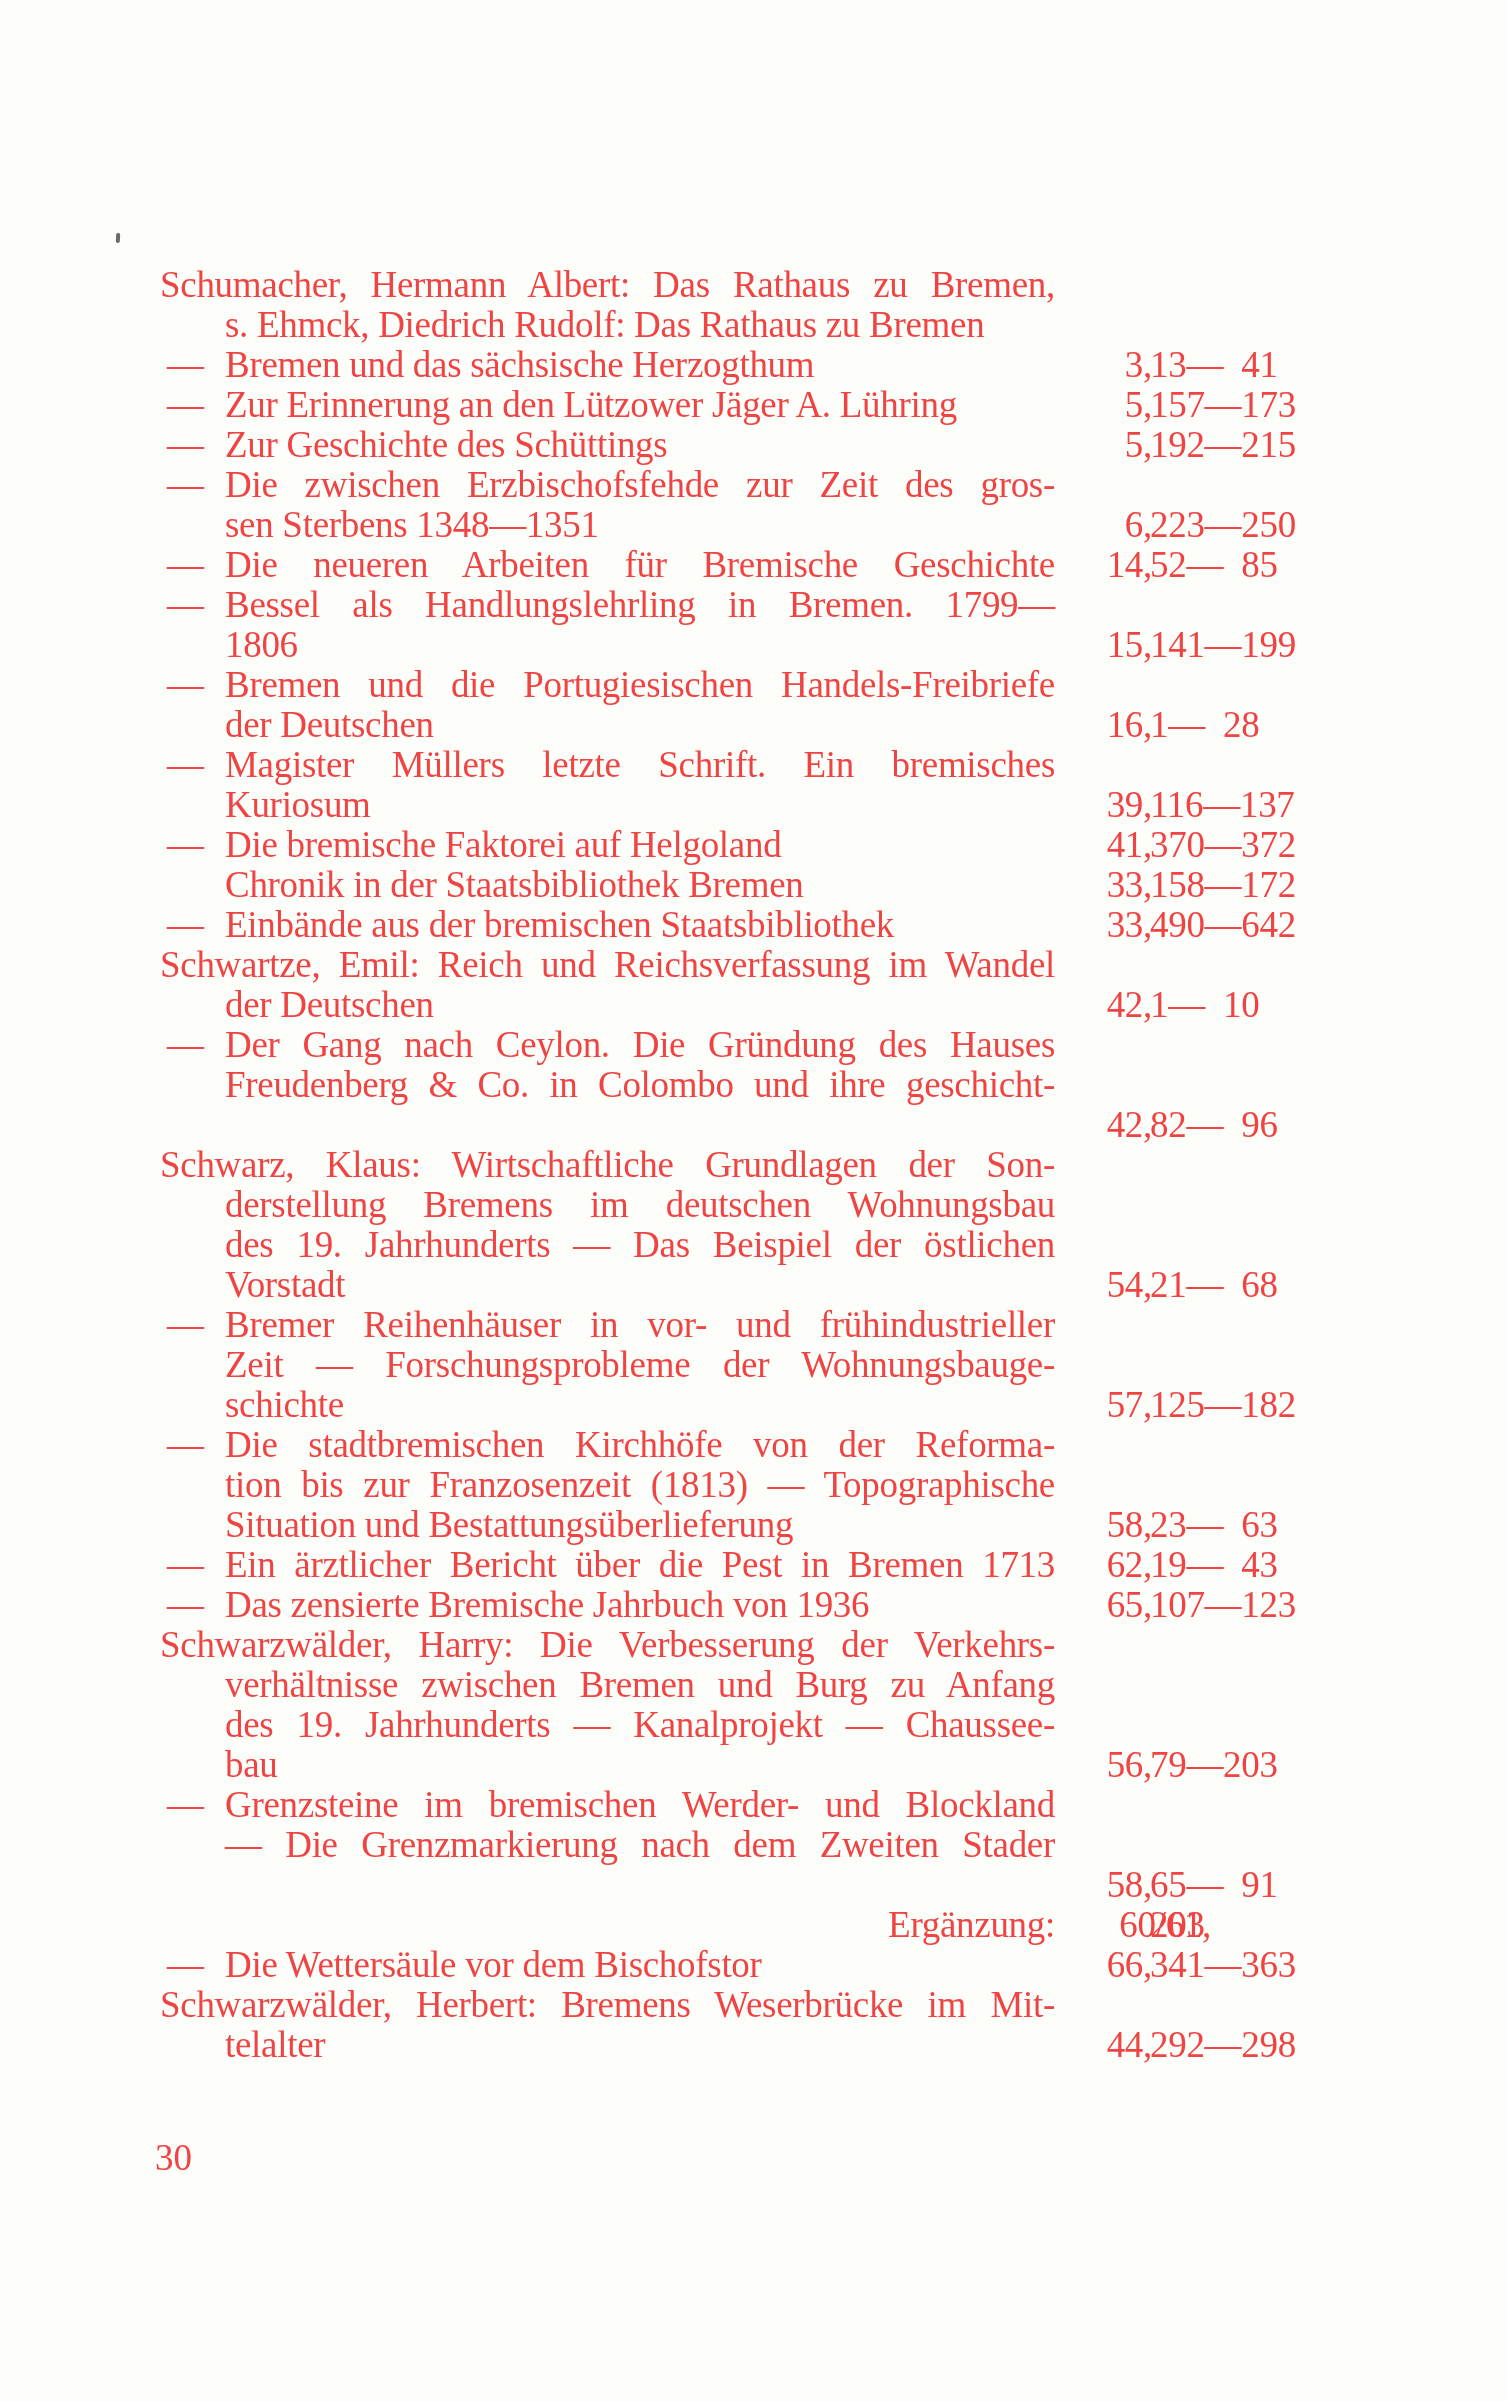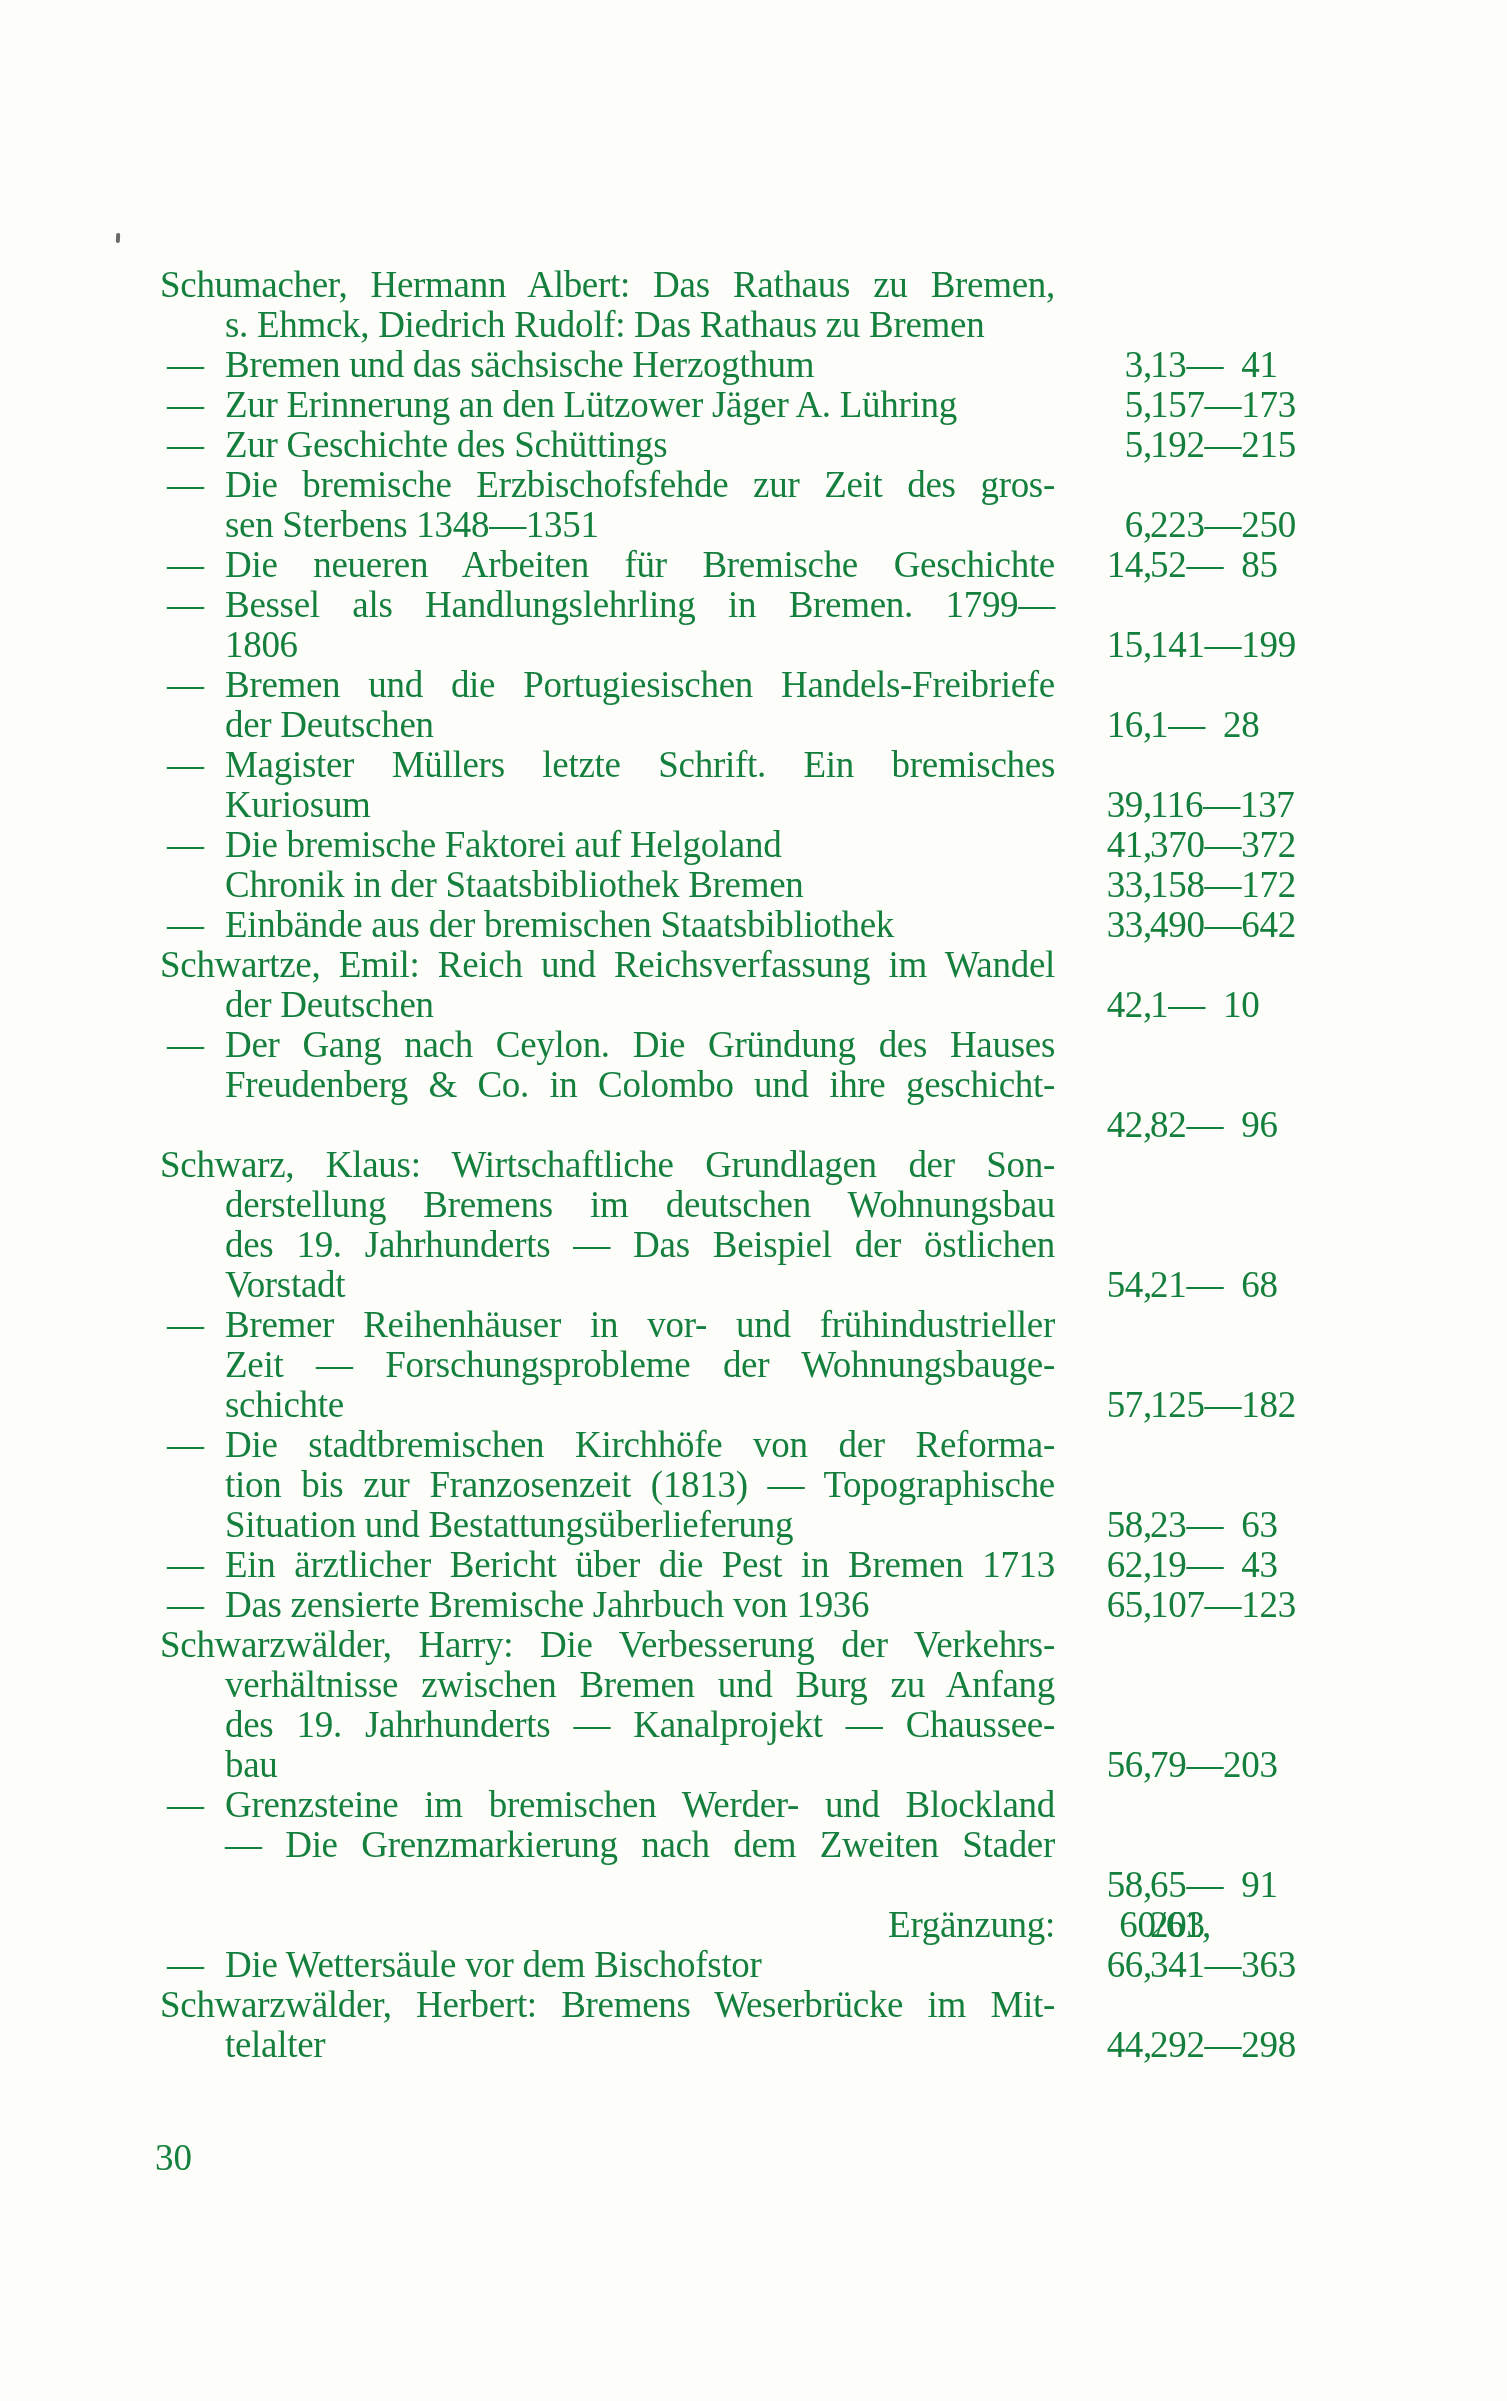--- a/index.html
+++ b/index.html
@@ -1,20 +1,20 @@
 <!DOCTYPE html>
 <html style="font-size:14px"><head>
 <meta charset="utf-8">
 <style>
   html,body { margin:0; padding:0; }
   .page {
     position:relative;
     width:1507px; height:2401px;
     background:#fdfdf9;
-    color:#15803d;
+    color:#ef4444;
     font-family:"Liberation Serif","DejaVu Serif",serif;
     overflow:hidden;
   }
   .index { position:absolute; left:0; top:265px; width:1507px; }
   .row {
     position:relative;
     height:40px; line-height:40px;
     font-size:37px;
     letter-spacing:-0.3px;
     white-space:nowrap;
@@ -67,21 +67,21 @@
     <span class="pages">157—173</span>
   </div>
       <div class="row item">
     <span class="dash">—</span>
     <span class="txt">Zur Geschichte des Schüttings</span>
     <span class="vol">5,</span>
     <span class="pages">192—215</span>
   </div>
       <div class="row item jl">
     <span class="dash">—</span>
-    <span class="txt">Die bremische Erzbischofsfehde zur Zeit des gros-</span>
+    <span class="txt">Die zwischen Erzbischofsfehde zur Zeit des gros-</span>
 
   </div>
       <div class="row cont">
 
     <span class="txt">sen Sterbens 1348—1351</span>
     <span class="vol">6,</span>
     <span class="pages">223—250</span>
   </div>
       <div class="row item jl">
     <span class="dash">—</span>

